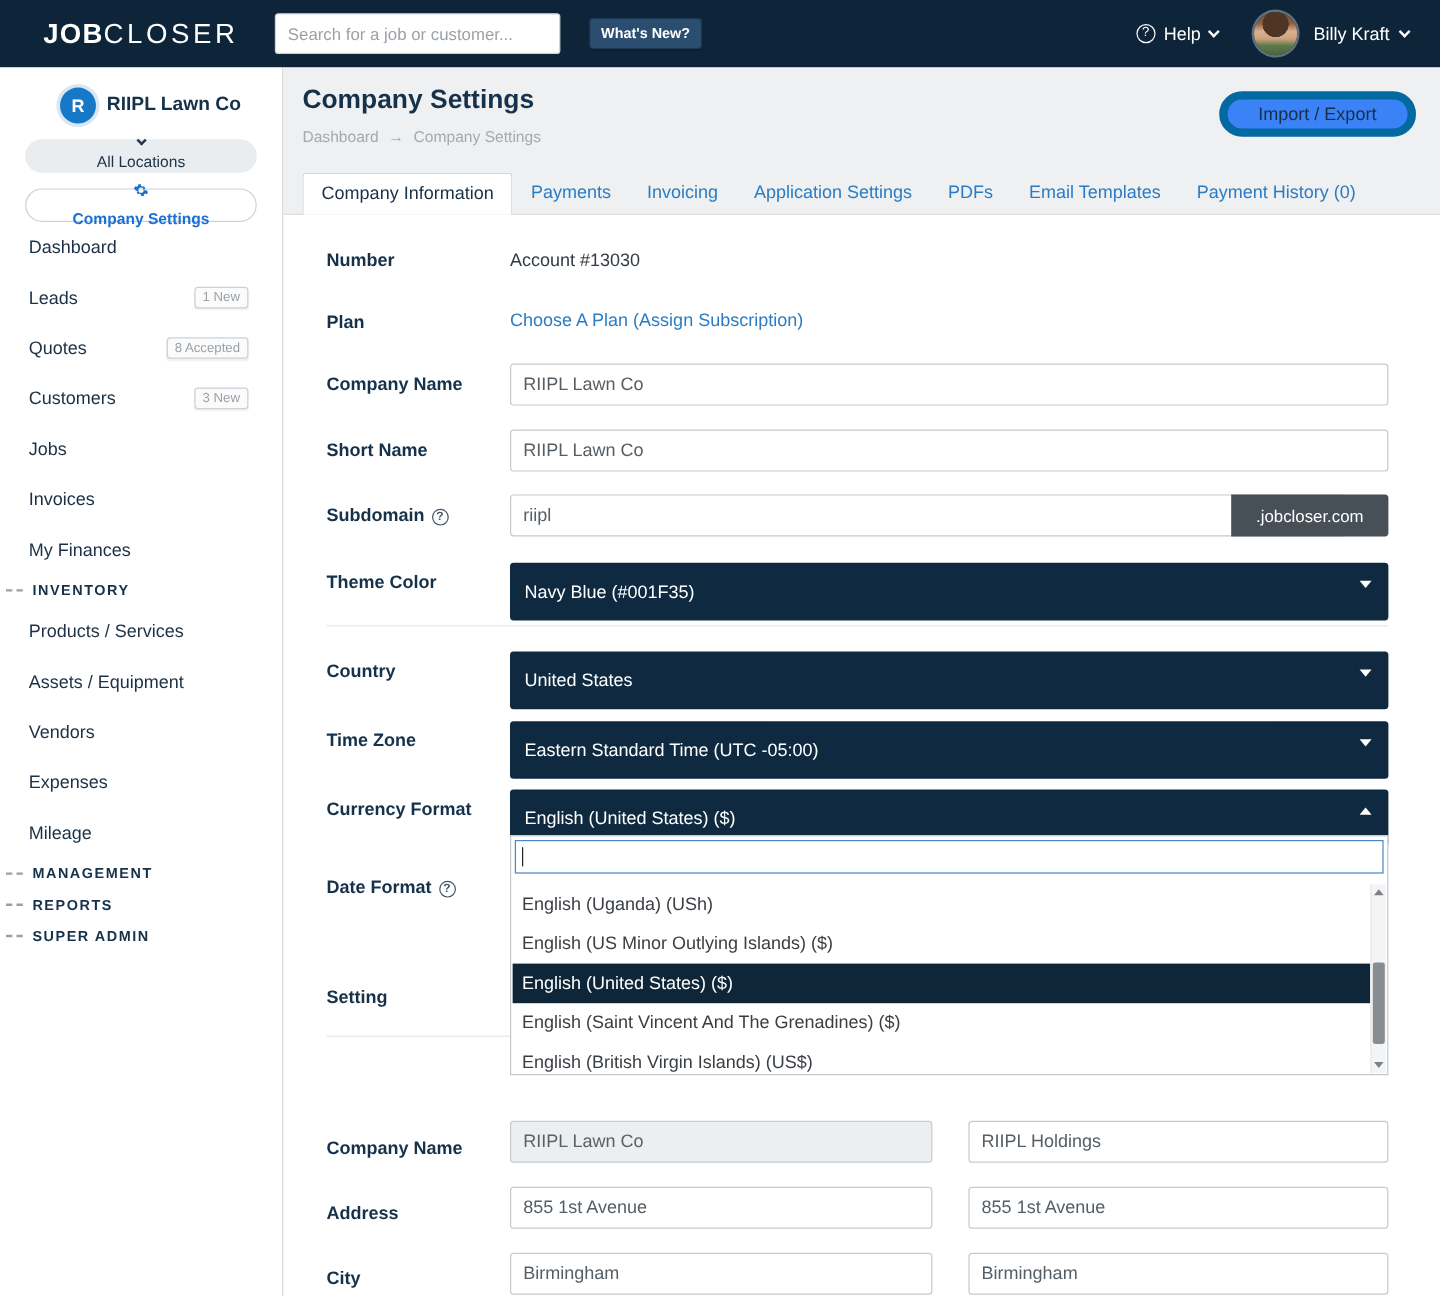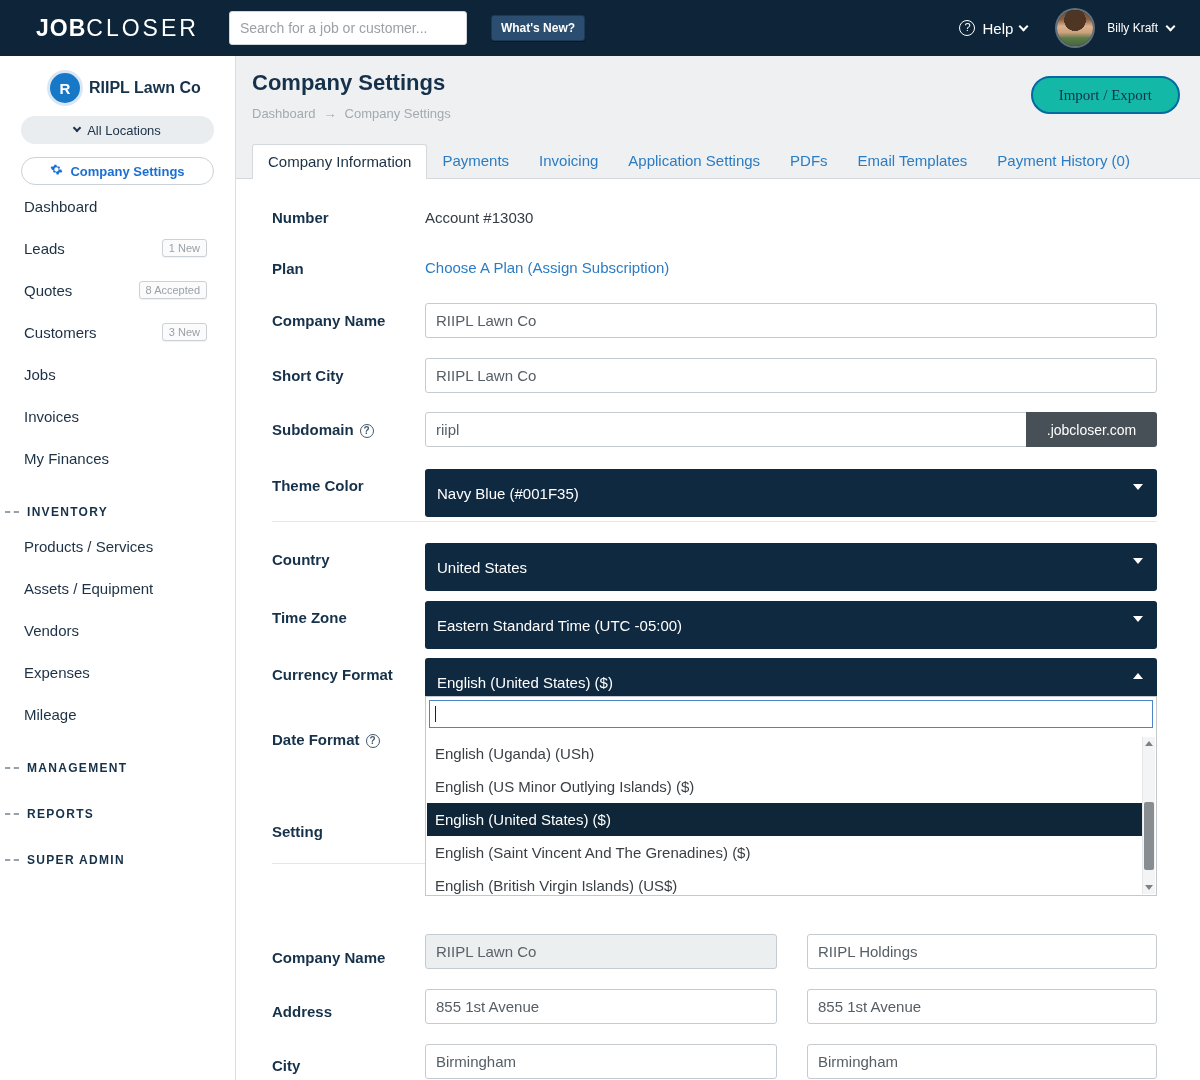--- a/index.html
+++ b/index.html
@@ -36,65 +36,65 @@
   }
   .chev { width:7px; height:7px; border-right:2px solid #fff; border-bottom:2px solid #fff;
     transform:rotate(45deg); display:inline-block; margin-top:-4px; }
   .avatar {
     width:36px; height:36px; border-radius:50%;
     background:
       radial-gradient(circle at 50% 28%, #4e3524 0 34%, rgba(0,0,0,0) 35%),
       linear-gradient(180deg,#6b4a33 0%, #8a5f41 26%, #d9b190 45%, #cfa27e 62%, #5d7a4a 78%, #49663c 100%);
     box-shadow:0 0 0 2px rgba(255,255,255,.35); cursor:pointer;
   }
-  .user-group { display:flex; align-items:center; gap:9px; font-size:12px; cursor:pointer; }
+  .user-group { display:flex; align-items:center; gap:9px; font-size:15px; cursor:pointer; }
 
   
   .sidebar {
     position:absolute; left:0; top:56px; bottom:0; width:236px;
     background:#fff; border-right:1px solid #dadde0; z-index:10; overflow:hidden;
   }
   .company-row { display:flex; align-items:center; gap:9px; padding:17px 0 0 50px; }
   .r-badge {
     width:30px; height:30px; border-radius:50%; background:#1878c8; color:#fff;
     font-weight:700; font-size:15px; display:flex; align-items:center; justify-content:center;
     box-shadow:0 0 0 3px #d9e7f4;
   }
   .company-name { font-size:16px; font-weight:700; color:#16314a; }
   .pill {
     width:193px; margin:13px auto 0; height:28px; border-radius:14px; display:flex;
     align-items:center; justify-content:center; gap:7px; font-size:13px; cursor:pointer;
-    background:transparent; border:none; font-family:"Liberation Sans", sans-serif;
+    background:transparent; border:none; font-family:"Liberation Sans", sans-serif;flex-direction:column;
   }
   .pill.locations { background:#e9edf0; color:#20354a; }
   .pill.locations .chev { border-color:#20354a; width:6px; height:6px; }
   .pill.settings { background:#fff; border:1px solid #ccd1d6; color:#1b6fd4; font-weight:700; }
   .nav { margin-top:0; }
-  .sec-header { height:26px; display:flex; align-items:center; gap:8px; padding-left:5px; margin-top:20px; cursor:default; }
+  .sec-header { height:26px; display:flex; align-items:center; gap:8px; padding-left:5px; margin-top:0; cursor:default; }
   .sec-header.first { margin-top:28px; }
   .dash-icon { width:14px; border-top:2px dashed #98a1a9; display:inline-block; }
   .sec-label { font-size:12px; font-weight:700; letter-spacing:1.3px; color:#16314a; }
   .nav-item {
     height:42px; display:flex; align-items:center; justify-content:space-between;
     padding:0 28px 0 24px; font-size:15px; color:#1c3145; cursor:pointer;
   }
   .badge {
     border:1px solid #ccd1d5; background:#fbfbfc; border-radius:3px; font-size:11px;
     color:#9aa1a7; padding:2px 6px; box-shadow:0 1px 1px rgba(0,0,0,.06); white-space:nowrap;margin-left:24px;
   }
 
   
   .main { position:absolute; left:236px; top:56px; right:0; bottom:0; background:#eef0f1; }
   .main-title { position:absolute; left:16px; top:14px; font-size:22px; font-weight:700; color:#16314a; }
   .breadcrumb { position:absolute; left:16px; top:50px; font-size:13px; color:#a3aab0; display:flex; gap:8px; align-items:center; }
   .crumb { cursor:pointer; }
   .import-btn {
     position:absolute; right:20px; top:20px; height:38px; padding:0 26px;
-    border:2px solid #0369a1; border-radius:19px; background:#14b8a6; font-size:15px; color:#15304a;
-    cursor:pointer; font-family:Liberation Serif, serif;
+    border:7px solid #0369a1; border-radius:19px; background:#3b82f6; font-size:15px; color:#15304a;
+    cursor:pointer; font-family:Liberation Sans, sans-serif;
   }
   .tabs { position:absolute; left:16px; top:88px; display:flex; align-items:flex-end; z-index:3; }
   .tab { font-size:15px; color:#2b7cc4; padding:0 15px; line-height:34px; height:34px; cursor:pointer; white-space:nowrap; }
   .tab.active {
     background:#fff; border:1px solid #d5d9dc; border-bottom:none; border-radius:3px 3px 0 0;
     color:#1c3145; height:35px; margin-bottom:-1px;
   }
   .card { position:absolute; left:0; right:0; top:122px; height:1200px; background:#fff; border-top:1px solid #d5d9dc; }
 
   .lbl { position:absolute; left:36px; font-size:15px; font-weight:700; color:#16314a; white-space:nowrap; }
@@ -277,21 +277,21 @@
     <div class="static-val" style="top:30px">Account #13030</div>
 
     <div class="lbl" style="top:81px">Plan</div>
     <div class="plan-links" style="top:80px">
       <span class="lnk">Choose A Plan</span><span> (</span><span class="lnk">Assign Subscription</span><span>)</span>
     </div>
 
     <div class="lbl" style="top:133px">Company Name</div>
     <input class="tinput" style="top: 124px;" type="text" value="RIIPL Lawn Co">
 
-    <div class="lbl" style="top:188px">Short City</div>
+    <div class="lbl" style="top:188px">Short Name</div>
     <input class="tinput" style="top: 179px;" type="text" value="RIIPL Lawn Co">
 
     <div class="lbl" style="top:242px">
       <span>Subdomain</span><span class="qmark">?</span>
     </div>
     <input class="tinput" style="top: 233px; width: 695px; border-radius: 3px 0px 0px 3px;" type="text" value="riipl">
     <div class="suffix-box" style="top:233px">.jobcloser.com</div>
 
     <div class="lbl" style="top:298px">Theme Color</div>
     <div class="dselect" style="top:290px">

